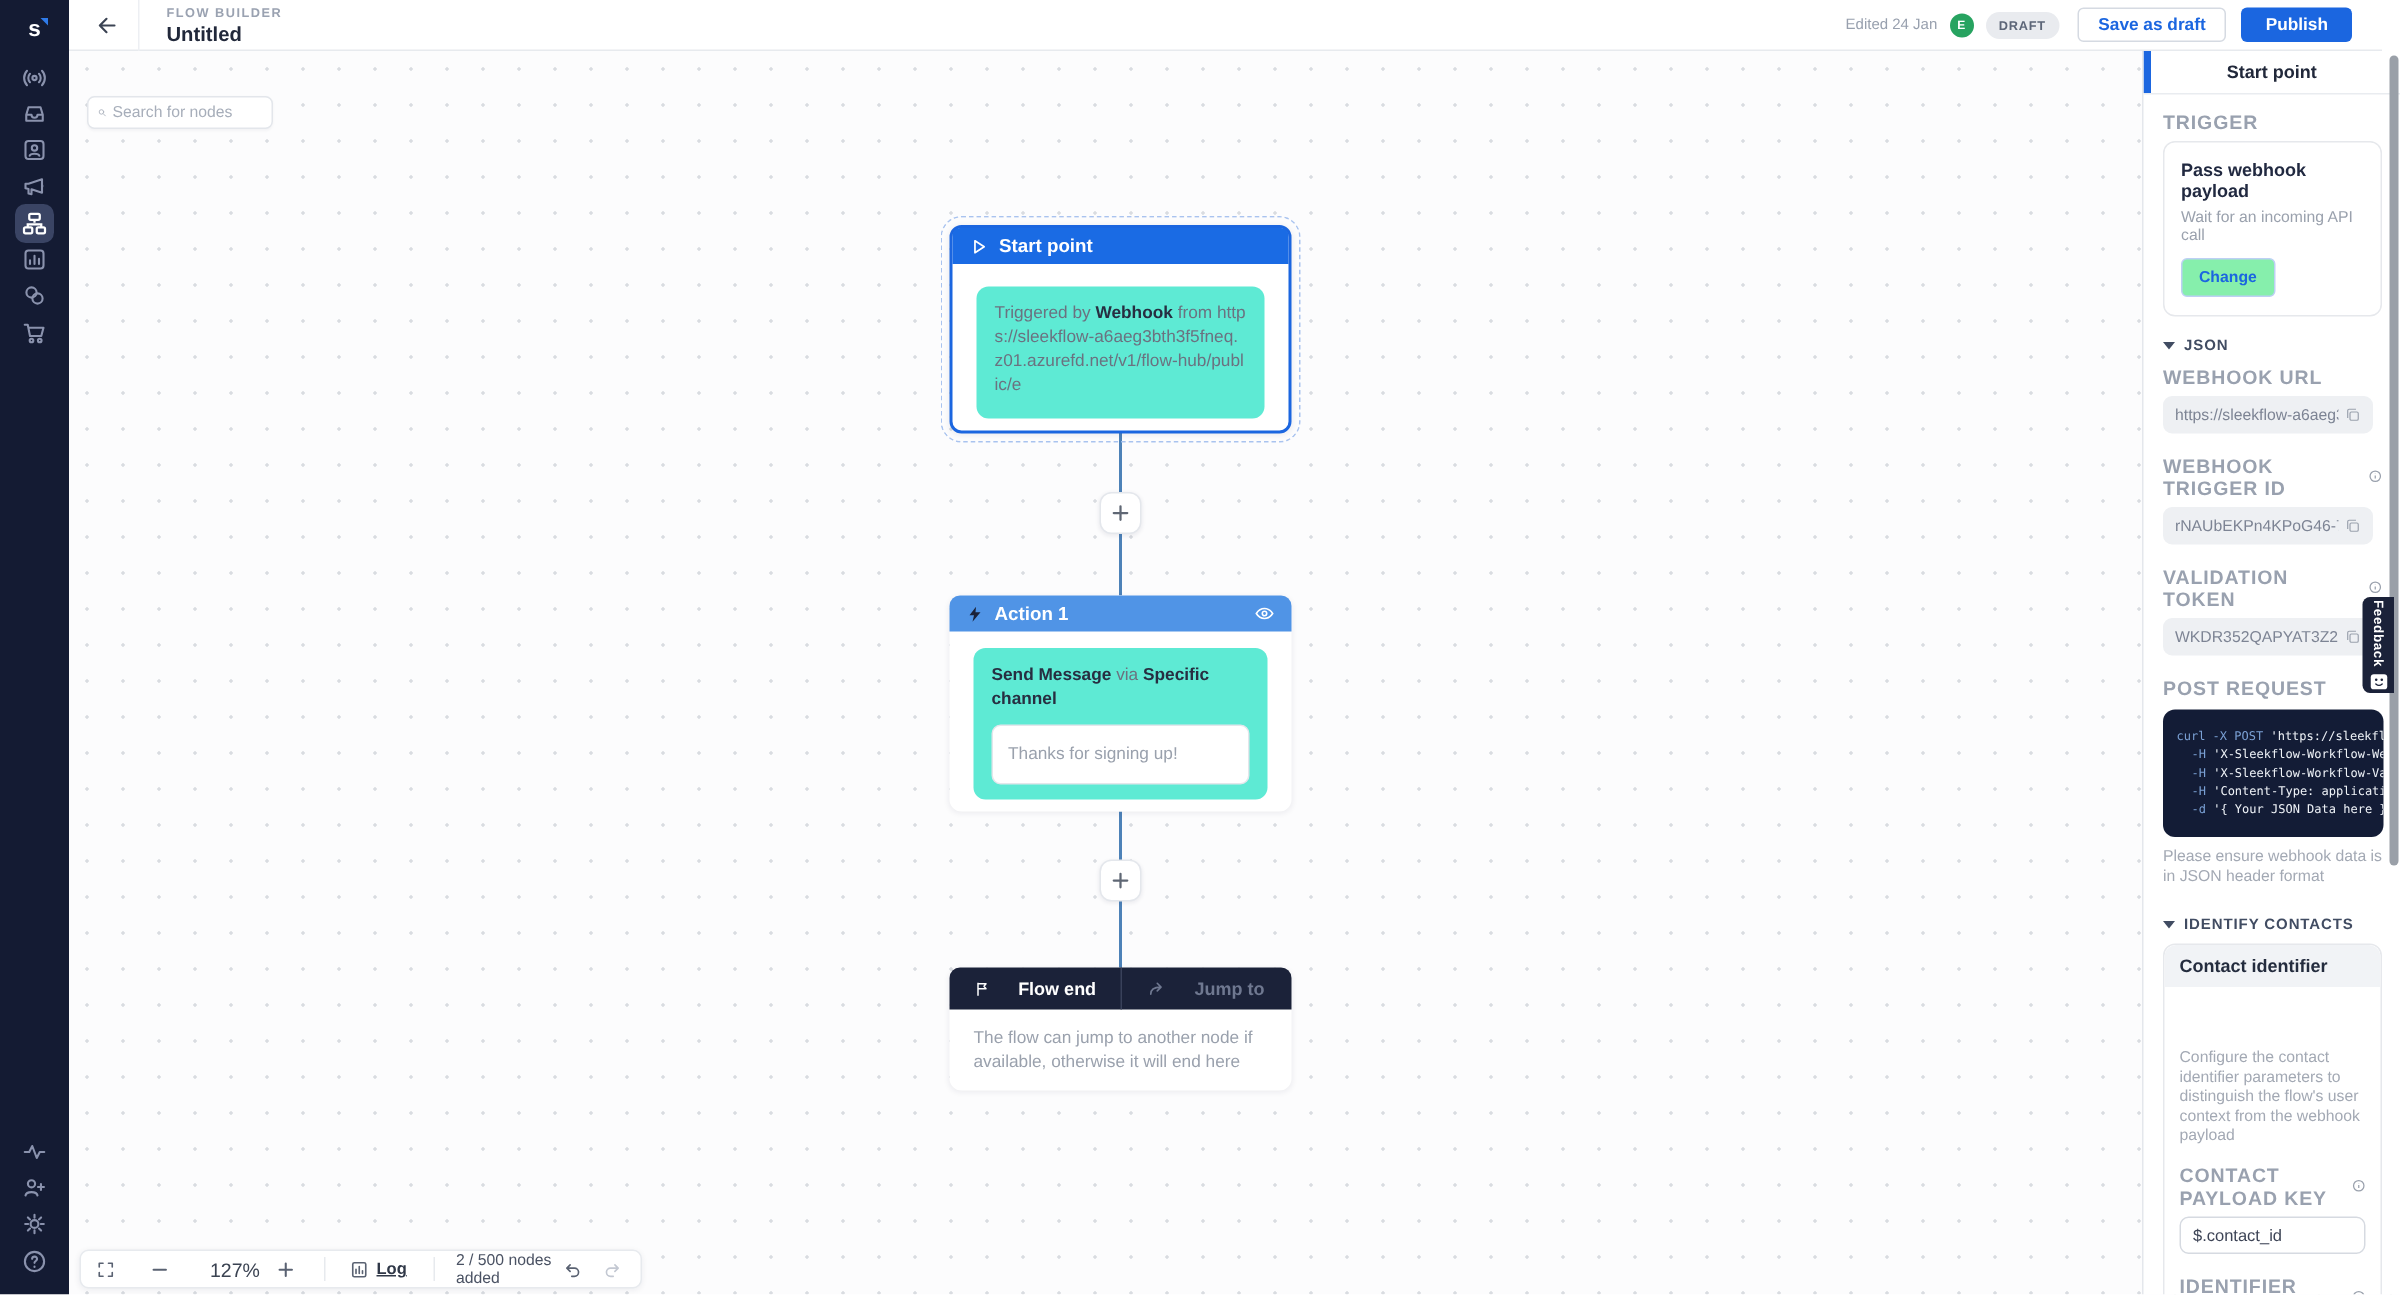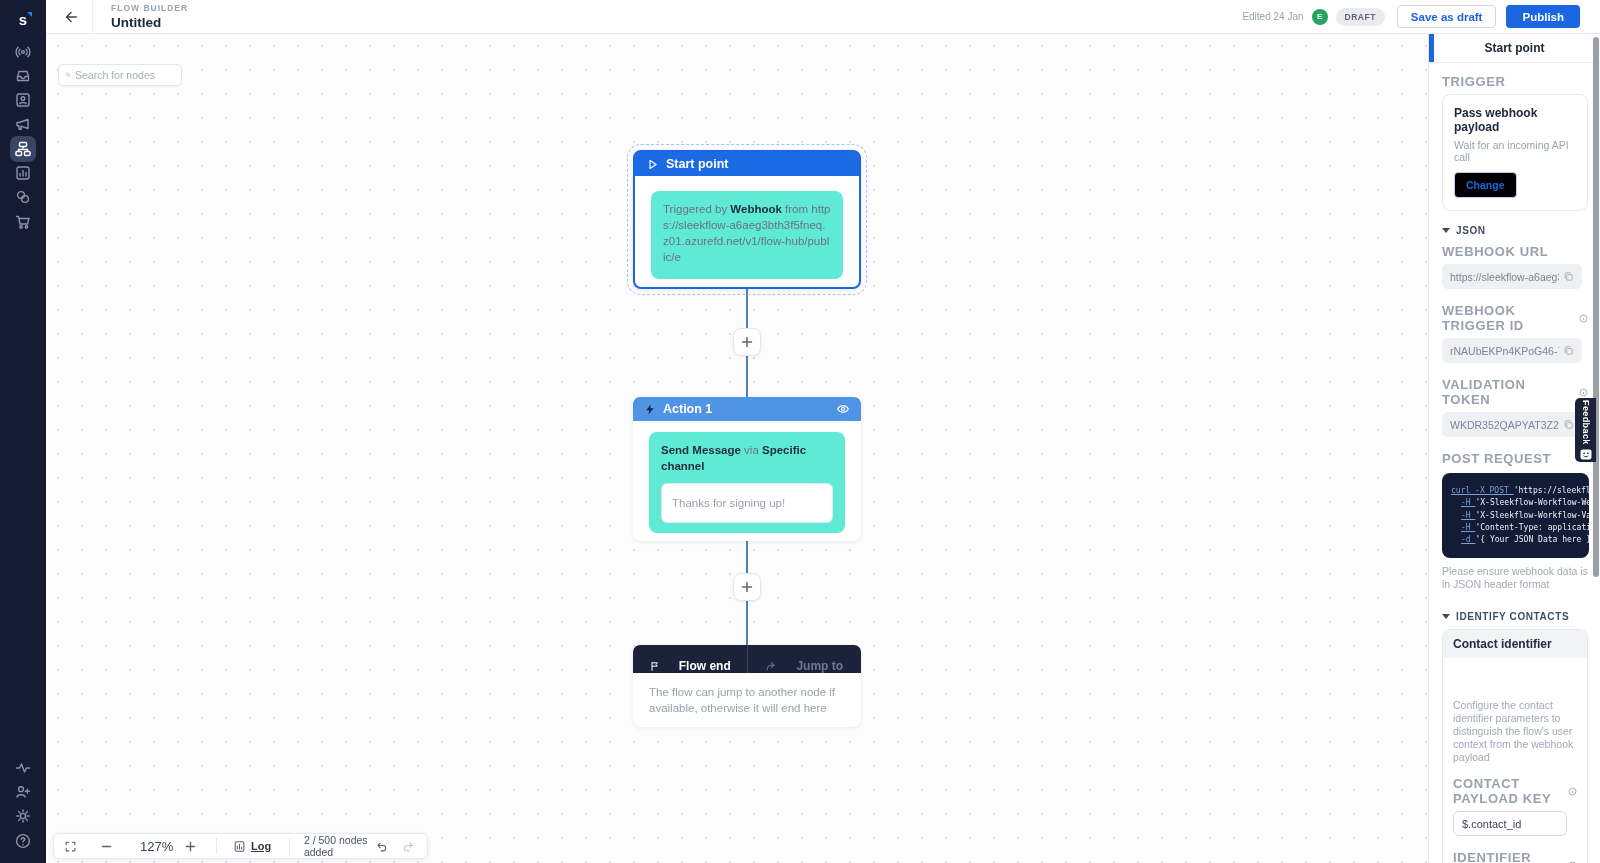--- a/index.html
+++ b/index.html
@@ -13,21 +13,21 @@
     color:#fff; font-size:15px; font-weight:bold; }
   .logo .flag { position:absolute; left:27px; top:4px; width:0; height:0;
     border-left:5px solid transparent; border-top:5px solid #2f7bea; }
   .rail-item { position:absolute; left:14px; width:18px; height:18px; display:flex; align-items:center; justify-content:center; cursor:pointer; }
   .rail-item svg { stroke:#8a92ad; fill:none; stroke-width:1.4; stroke-linecap:round; stroke-linejoin:round; }
   .rail-active { position:absolute; left:10px; width:26px; height:26px; background:#3a4464; border-radius:7px;
     display:flex; align-items:center; justify-content:center; }
   .rail-active svg { stroke:#ffffff; fill:none; stroke-width:1.5; }
 
   
-  .topbar { position:absolute; left:46px; top:0; right:0; height:34px; background:#fff;
+  .topbar { position:absolute; left:46px; top:0; right:12px; height:34px; background:#fff;
     border-bottom:1px solid #e7eaee; display:flex; align-items:center; z-index:20; }
   .back-btn { margin-left:12px; width:26px; height:26px; display:flex; align-items:center; justify-content:center; cursor:pointer; }
   .tb-sep { width:1px; height:34px; background:#edeff3; margin-left:8px; }
   .title-block { margin-left:18px; display:flex; flex-direction:column; justify-content:center; }
   .breadcrumb { font-size:8.5px; font-weight:bold; letter-spacing:1px; color:#9aa2b1; }
   .doc-title { font-size:13.5px; font-weight:bold; color:#21283a; margin-top:2px; }
   .tb-right { margin-left:auto; display:flex; align-items:center; padding-right:20px; }
   .edited { font-size:10px; color:#98a0ae; }
   .avatar { width:16px; height:16px; border-radius:50%; background:#27a360; color:#fff; font-size:8px; font-weight:bold;
     display:flex; align-items:center; justify-content:center; margin-left:8px; }
@@ -63,21 +63,21 @@
   .gray-box { background:#5eead4; border-radius:8px; padding:10px 12px; font-size:11.5px; line-height:16px; color:#6b7280;
     word-break:break-all; }
   .gray-box b { color:#272e41; word-break:normal; }
   .msg-box { background:#fff; border:1px solid #e3e6eb; border-radius:6px; margin-top:9px; padding:11px 10px;
     font-size:11.5px; color:#9aa1ad; word-break:normal; }
   .node-body2 { padding:11px 16px 8px 16px; }
   .eye { margin-left:auto; display:flex; }
 
   .node-end { top:611px; }
   .end-head { height:28px; background:#1b2239; border-radius:7px 7px 0 0; display:flex; }
-  .end-tab { flex:1; display:flex; align-items:flex-end; justify-content:center; gap:18px; font-size:12px; font-weight:bold; cursor:pointer; }
+  .end-tab { flex:1; display:flex; align-items:center; justify-content:center; gap:18px; font-size:12px; font-weight:bold; cursor:pointer; }
   .end-tab.active { color:#fff; }
   .end-tab.dim { color:#6f7890; }
   .end-sep { width:1px; background:#39415a; }
   .end-body { padding:11px 16px; font-size:11.5px; line-height:16px; color:#9aa1ad; }
 
   
   .cv-toolbar { position:absolute; left:7px; top:799px; width:375px; height:26px; background:#fff; border:1px solid #e7eaee;
     border-radius:6px; box-shadow:0 1px 4px rgba(20,30,60,.07); display:flex; align-items:center; padding:0 10px; z-index:4; }
   .cv-toolbar svg { stroke:#5a6272; fill:none; stroke-width:1.5; stroke-linecap:round; stroke-linejoin:round; }
   .zoom-pct { font-size:13px; color:#3b4352; margin-left:28px; }
@@ -95,37 +95,37 @@
   .panel-title { font-size:12px; font-weight:bold; color:#21283a; }
   .panel-scroll { padding:0 12px 0 13px; }
   .sec-label { font-size:13px; font-weight:bold; letter-spacing:.6px; color:#99a1af; }
   .sec-head { display:flex; align-items:center; gap:6px; font-size:10px; font-weight:bold; letter-spacing:.6px; color:#414c62; cursor:pointer; }
   .caret { width:0; height:0; border-left:4px solid transparent; border-right:4px solid transparent; border-top:5px solid #414c62; }
   .card { border:1px solid #e6e8ec; border-radius:8px; background:#fff; }
   .trigger-card { margin-top:5px; padding:11px 11px 12px 11px; }
   .trigger-name { font-size:12px; font-weight:bold; color:#212940; }
   .trigger-desc { font-size:10.5px; color:#9aa1ad; margin-top:5px; }
   .change-btn { margin-top:9px; display:inline-flex; align-items:center; height:19px; padding:12px 11px; border:1px solid #bdd0f4;
-    border-radius:4px; background:#000000; color:#1b66e0; font-size:10.5px; font-weight:bold; cursor:pointer; }
+    border-radius:4px; background:#86efac; color:#1b66e0; font-size:10.5px; font-weight:bold; cursor:pointer; }
   .para { font-size:10.5px; line-height:13px; color:#a3a9b4;margin-top:32px; }
   .label-row { display:flex; align-items:center; gap:4px; }
   .fieldbox { margin-top:5px; width:140px; height:25px; background:#eef0f3; border-radius:6px; display:flex; align-items:center;
     justify-content:space-between; padding:0 8px; }
   .fieldbox .val { font-size:10.5px; color:#7d8494; white-space:nowrap; overflow:hidden; }
   .copy { display:flex; cursor:pointer; flex:none; margin-left:4px; }
   .copy svg, .info svg { stroke:#9aa1ad; fill:none; stroke-width:1.3; }
   .codeblock { margin-top:7px; width:147px; background:#131c36; border-radius:8px; padding:12px 9px;
     font-family:"DejaVu Sans Mono", monospace; font-size:8px; line-height:12.3px; white-space:nowrap; overflow:hidden; }
   .codeblock .cl { color:#eef2f7; }
-  .codeblock .cmd { color:#7aa0d4;text-decoration:underline; }
+  .codeblock .cmd { color:#7aa0d4; }
   .codeblock .ind { padding-left:10px; }
   .id-card { margin-top:7px; overflow:hidden; }
   .id-card-head { background:#f1f3f6; padding:7px 10px; font-size:12px; font-weight:bold; color:#242c3e; border-radius:8px 8px 0 0; }
   .id-card-body { padding:9px 10px 12px 10px; }
-  .text-input { margin-top:5px; width:114px; height:25px; border:1px solid #d6dae1; border-radius:6px; padding:0 8px;
+  .text-input { margin-top:5px; width:124px; height:25px; border:1px solid #d6dae1; border-radius:6px; padding:0 8px;
     font-size:11px; color:#3d4456; font-family:"Liberation Sans", sans-serif; outline:none; background:#fff; }
   .select { margin-top:5px; width:126px; height:25px; border:1px solid #d6dae1; border-radius:6px; padding:0 8px; background:#fff;
     display:flex; align-items:center; justify-content:space-between; cursor:pointer; }
   .scroll-thumb { position:absolute; right:1px; top:3px; width:6px; height:540px; background:#9aa0a8; border-radius:3px; cursor:pointer; }
 
   
   .feedback-tab { position:absolute; left:1575px; top:398px; width:21px; height:64px; background:#1b2239; border-radius:5px 0 0 5px;
     display:flex; flex-direction:column; align-items:center; justify-content:center; gap:5px; z-index:40; cursor:pointer; }
   .feedback-tab .txt { writing-mode:vertical-rl; font-size:9px; font-weight:bold; color:#fff; letter-spacing:.4px; }.mt7{margin-top:7px}.mt8{margin-top:8px}.mt11{margin-top:11px}
   .mt12{margin-top:12px}.mt14{margin-top:14px}.mt20{margin-top:20px}

